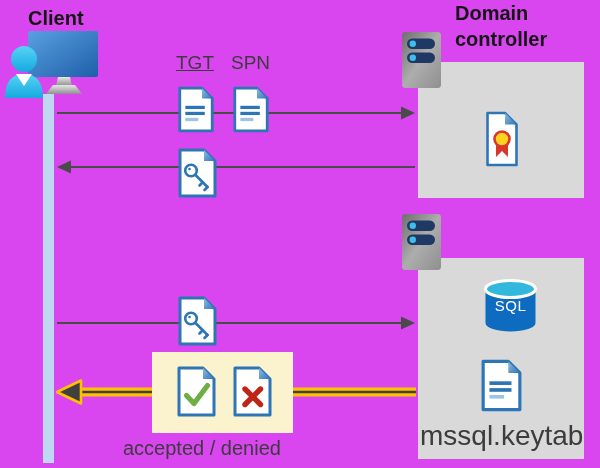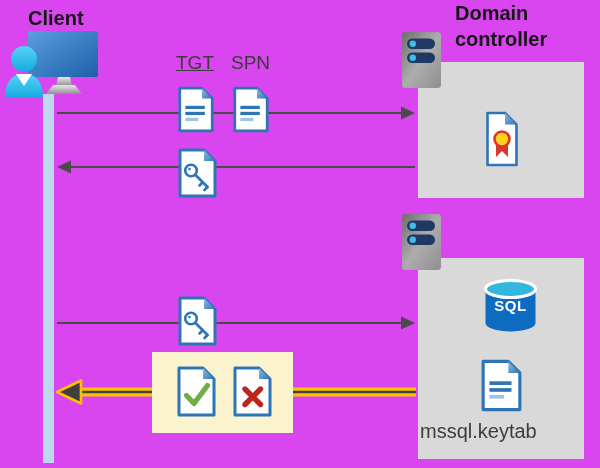--- a/index.html
+++ b/index.html
@@ -31,26 +31,26 @@
     left: 152px; top: 352px; width: 141px; height: 81px;
     background: var(--highlight-yellow, #FAF3CE);
   }
   #dc-box   { left: 418px; top: 62px;  width: 166px; height: 136px; }
   #lx-box   { left: 418px; top: 258px; width: 166px; height: 201px; }
   #client-label { left: 28px; top: 5px; }
   #dc-label { left: 455px; top: 0; width: 132px; }
   #lx-label { left: 455px; top: 224px; width: 140px; white-space: nowrap; }
   #tgt-label { left: 176px; top: 52px; width: 40px; text-align: left; text-decoration: underline; }
   #spn-label { left: 231px; top: 52px; width: 40px; }
-  #keytab-label { left: 420px; top: 420px; width: 161px; text-align: left; font-size:20px; }
+  #keytab-label { left: 420px; top: 420px; width: 161px; text-align: left; font-size:28px; }
   #result-label { left: 123px; top: 437px; font-size:20px; }
   #sql-text {
     left: 483px; top: 297px; width: 55px;
     text-align: center; color: #ffffff;
-    font-size: 15px; font-weight: bold; letter-spacing: .5px;
+    font-size: 15px; font-weight: normal; letter-spacing: .5px;
   }
   svg { display:block; }
 </style>
 </head>
 <body>
 
 <div id="stage">
 
   <svg width="0" height="0" style="position:absolute" aria-hidden="true">
     <defs>
@@ -206,14 +206,15 @@
 
   <svg class="abs" style="left:480px;top:357px" width="43" height="57" viewBox="0 0 41 50">
     <path d="M3 2 H27 L38 13 V48 H3 Z" fill="#ffffff" stroke="var(--doc-blue,#2E75B6)" stroke-width="3" stroke-linejoin="round"></path>
     <path d="M27 2 V13 H38 Z" fill="url(#gradFold)"></path>
     <rect x="9" y="21" width="21" height="3.5" fill="var(--doc-blue,#2E75B6)"></rect>
     <rect x="9" y="27.5" width="21" height="3.5" fill="var(--doc-blue,#2E75B6)"></rect>
     <rect x="9" y="34" width="14" height="3.5" fill="var(--doc-blue-light,#9DC3E6)"></rect>
   </svg>
   <div class="abs small-label" id="keytab-label">mssql.keytab</div>
 
+  <div class="abs small-label" id="result-label">accepted / denied</div>
 
 </div>
 
 </body></html>

